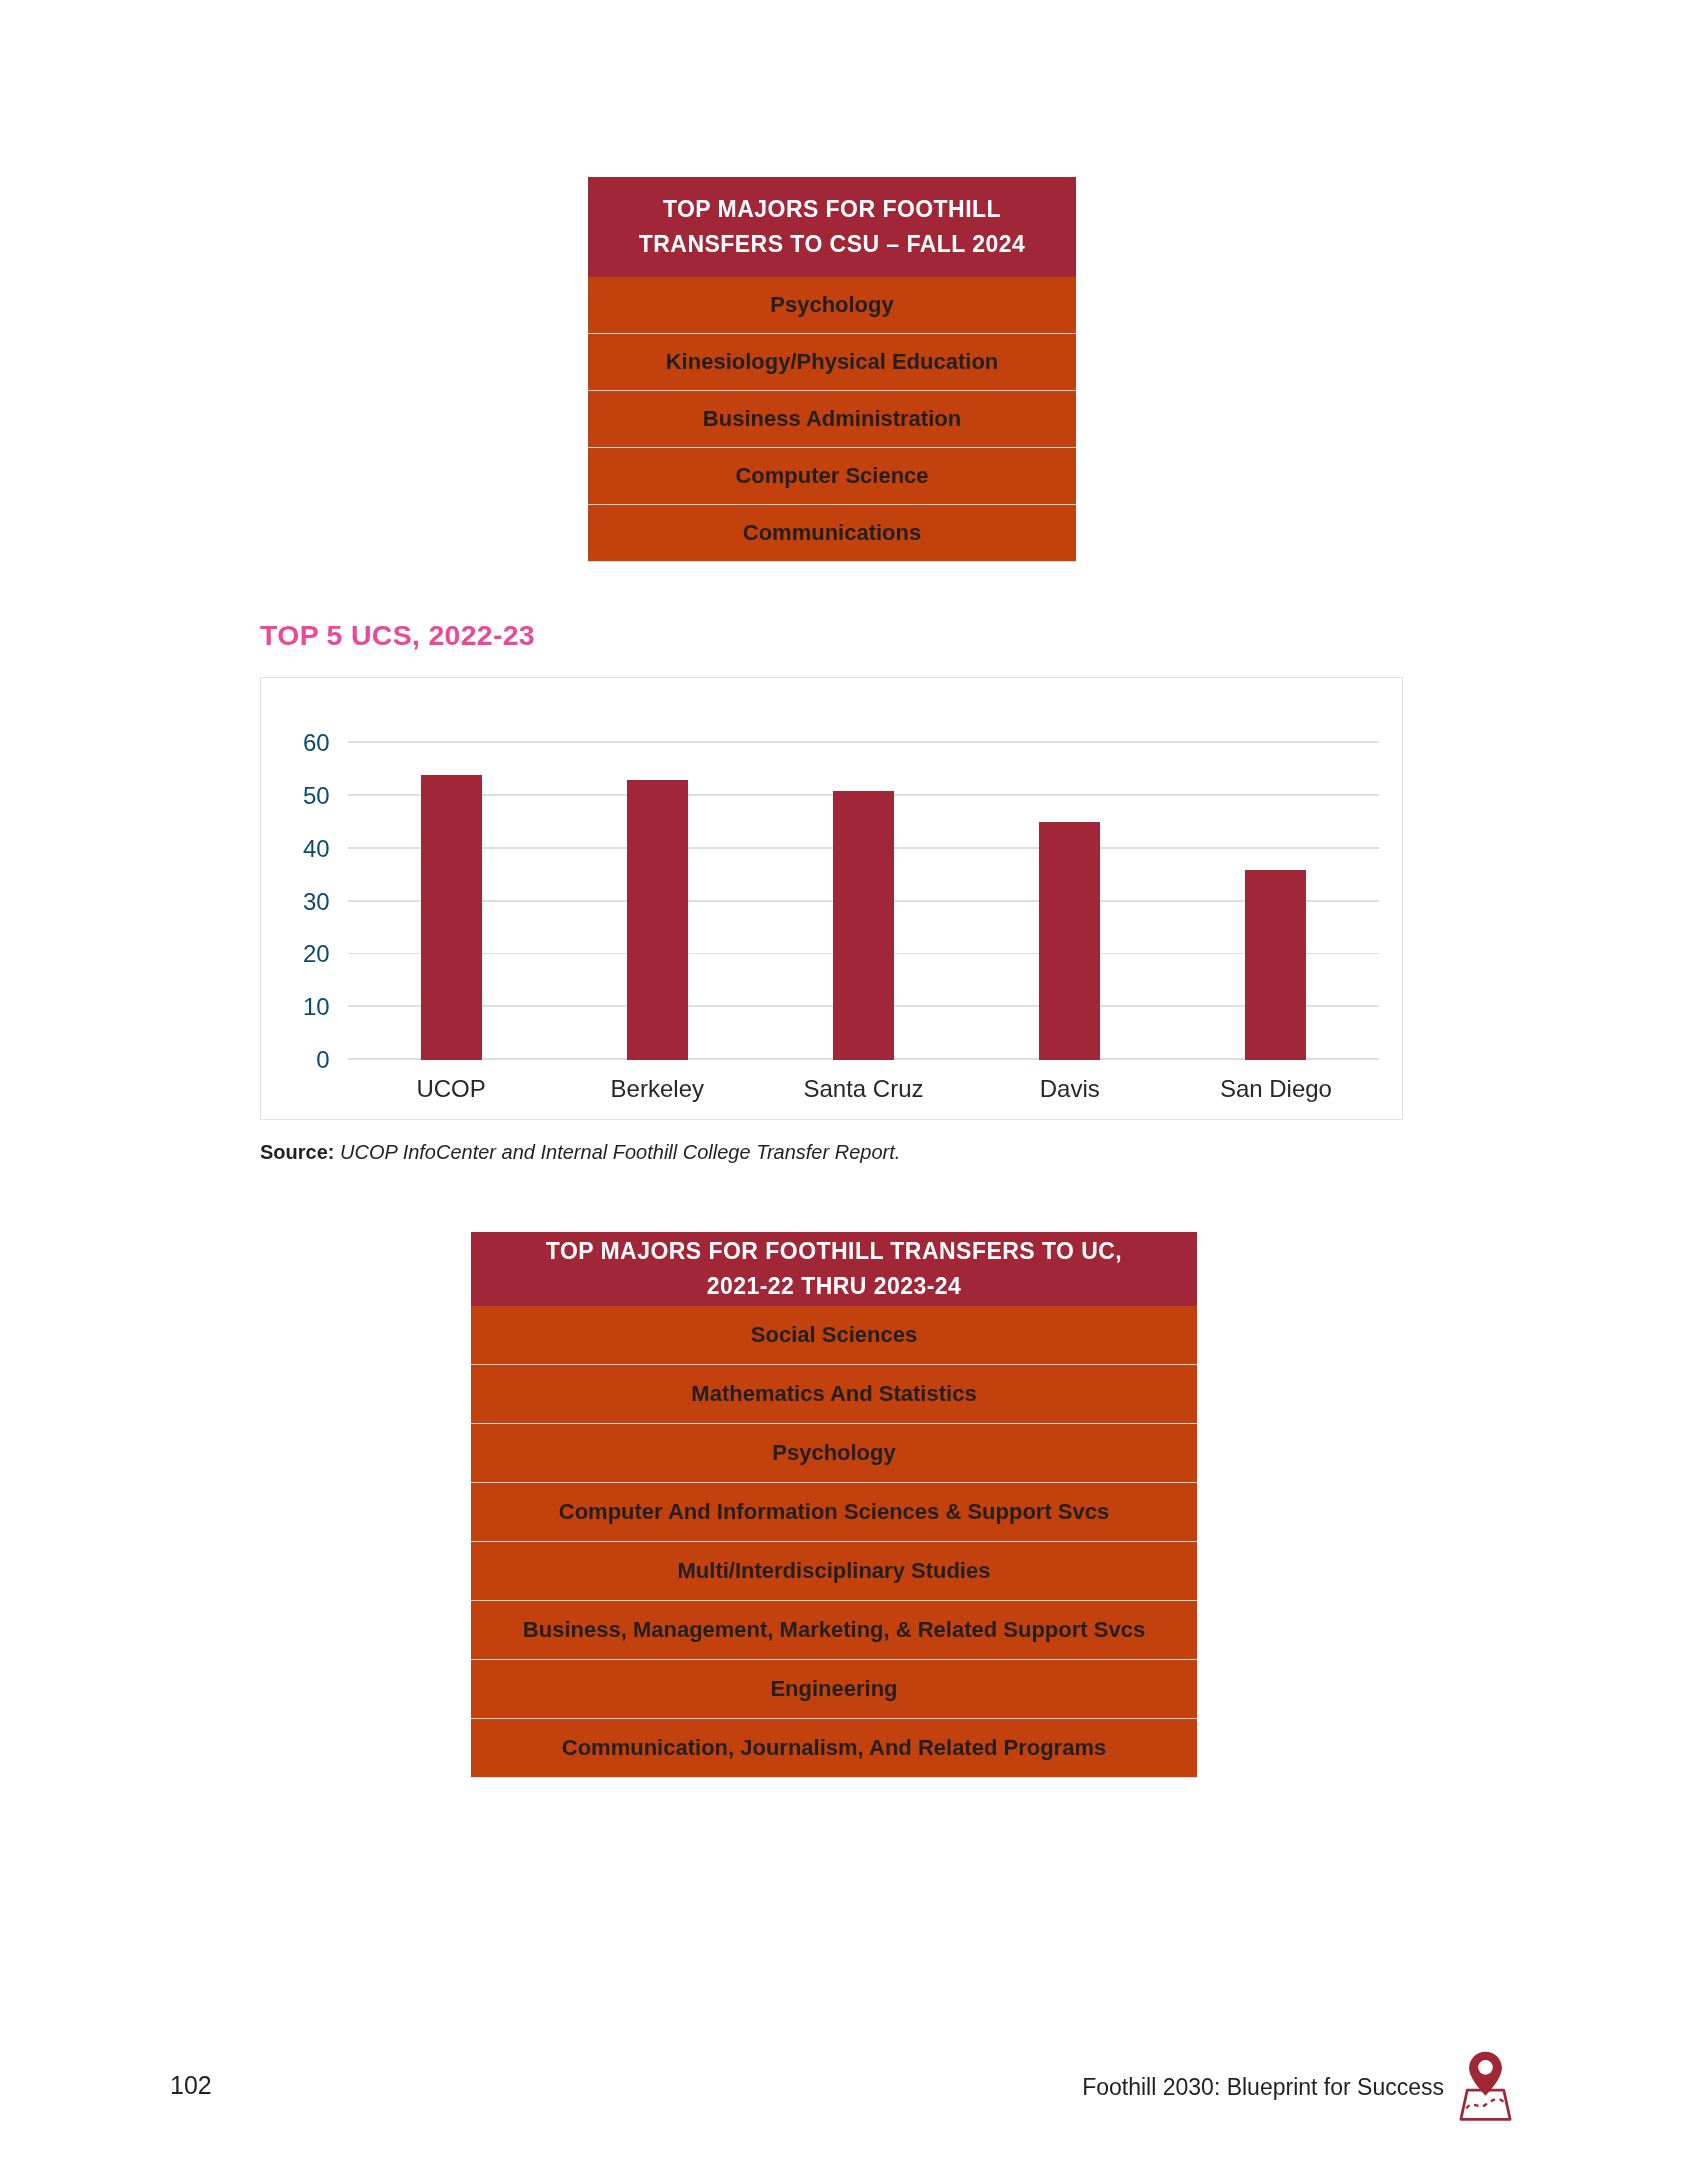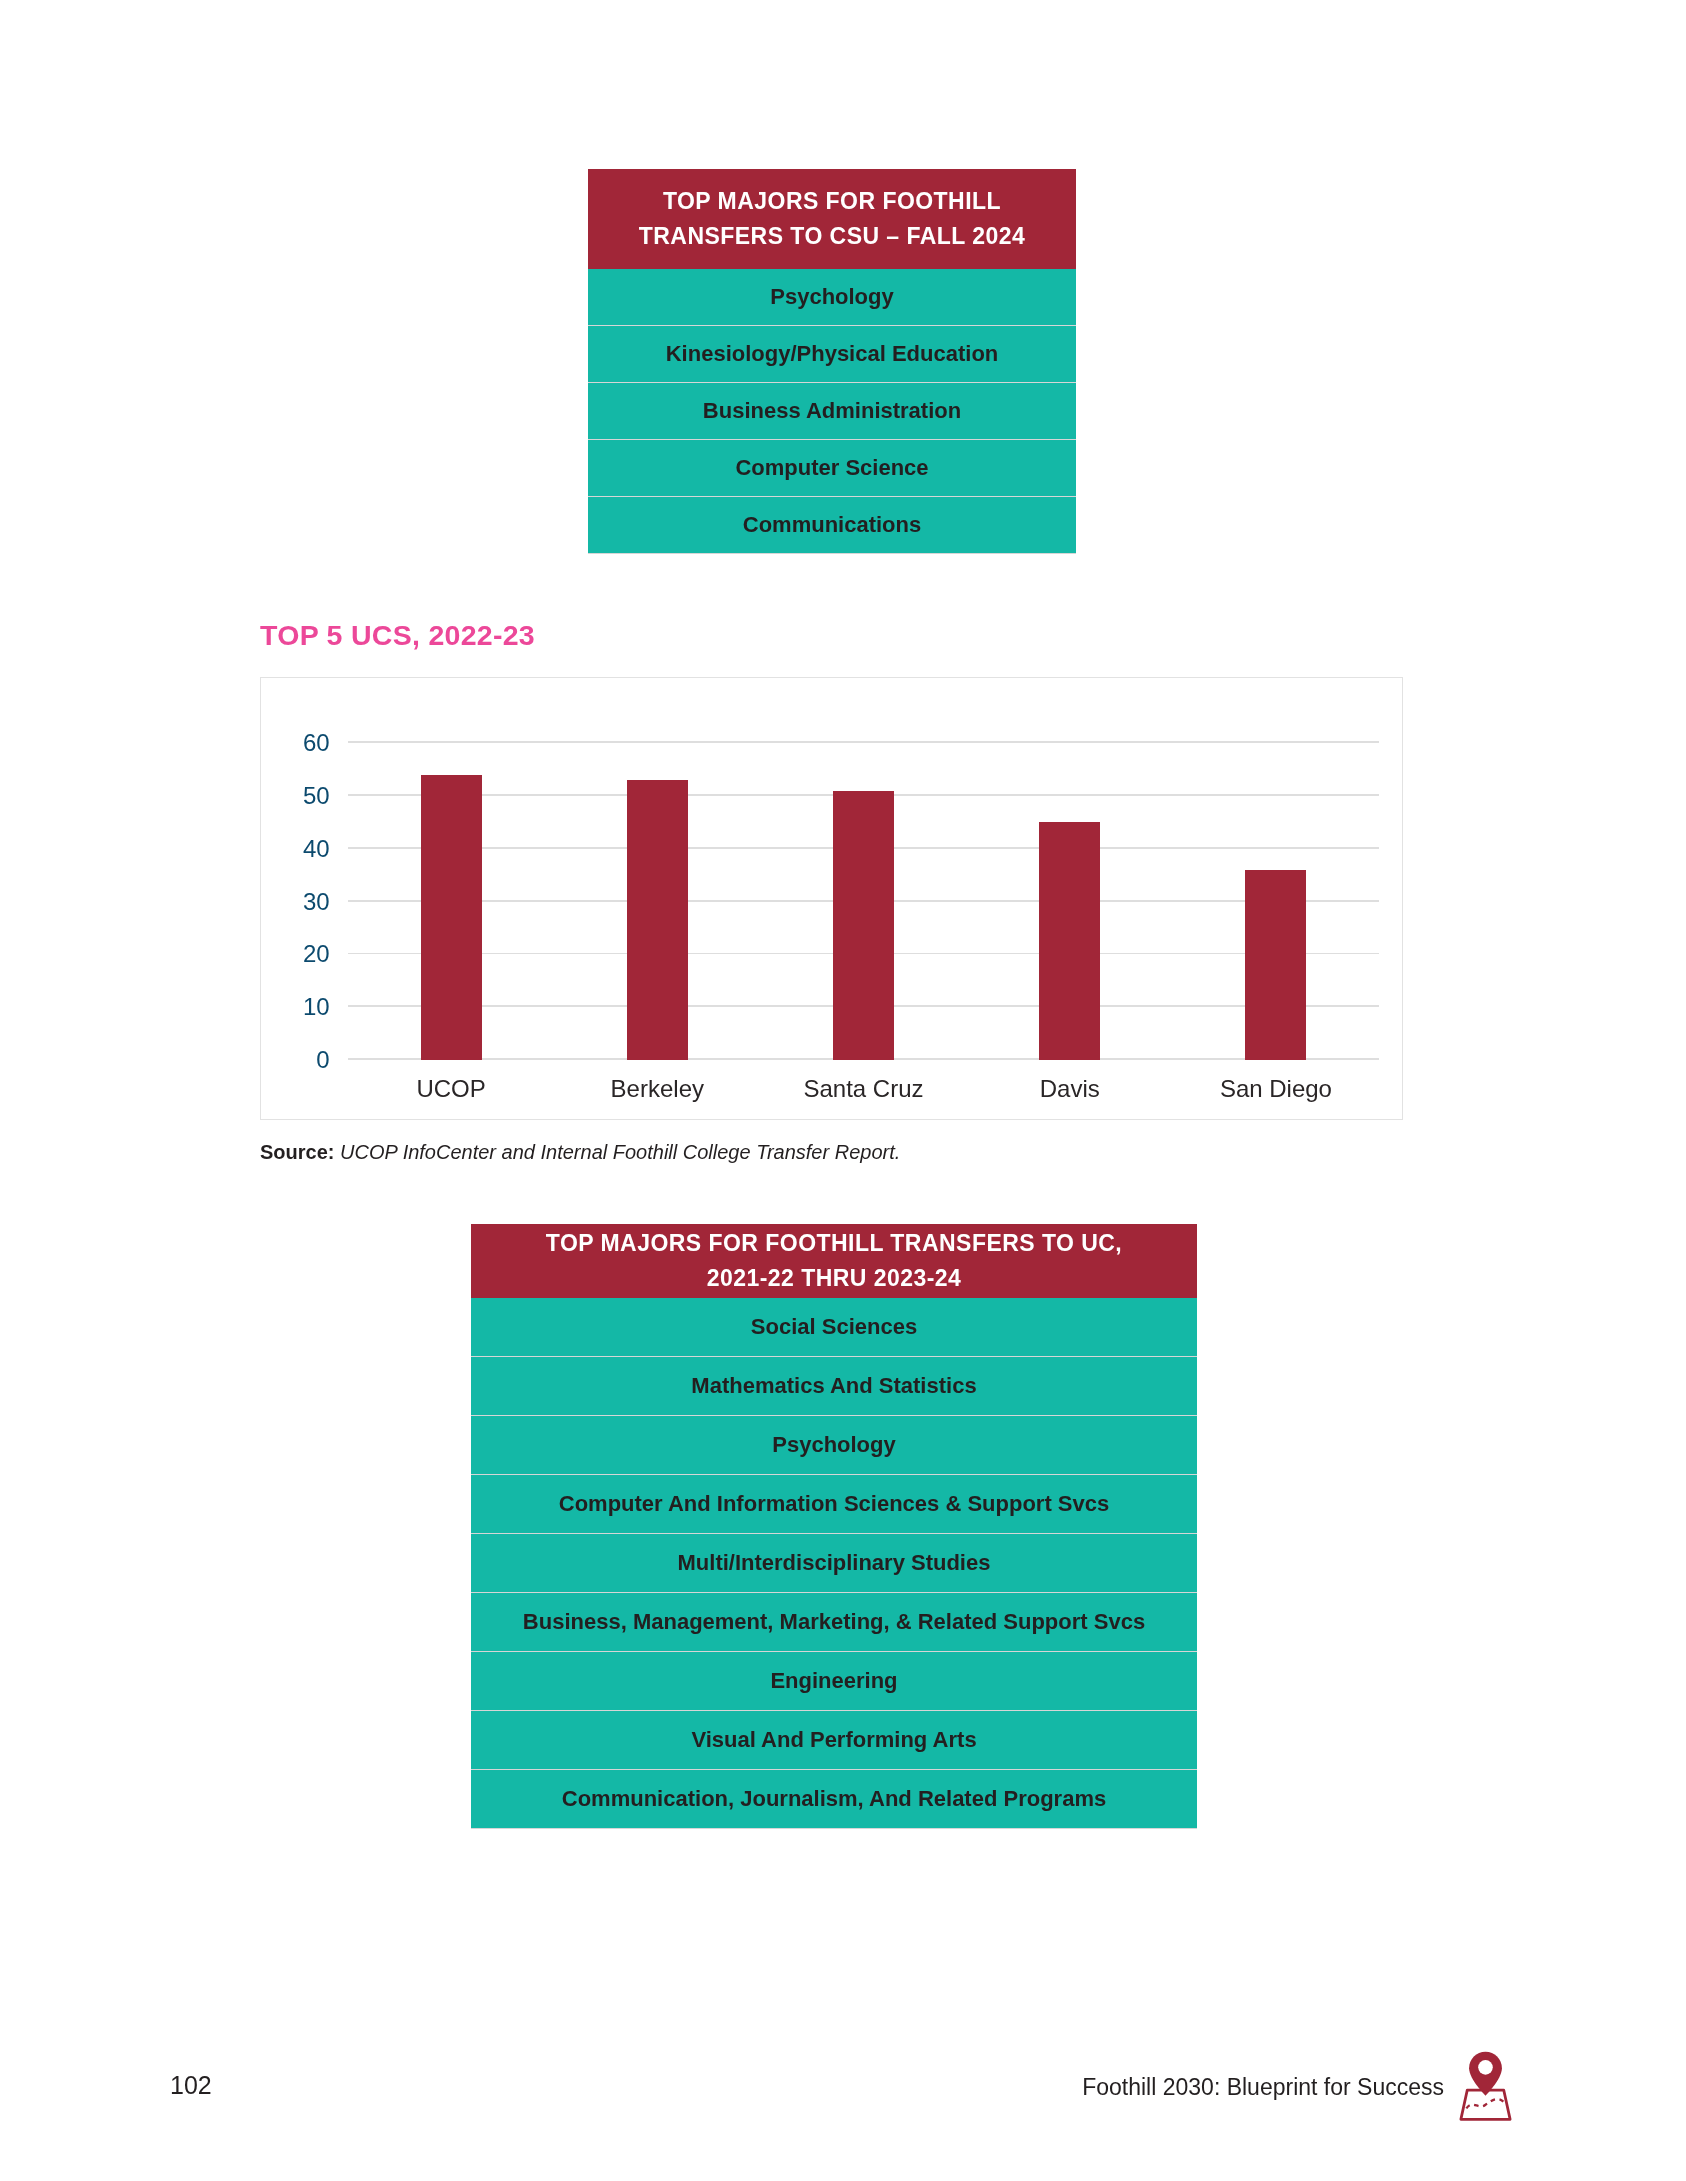--- a/index.html
+++ b/index.html
@@ -9,21 +9,21 @@
     --grid:#DEDEDE;
     --chart-border:#E2E2E2;
   }
   *{box-sizing:border-box;margin:0;padding:0;}
   html,body{background:#ffffff;}
   body{
     width:1686px;height:2182px;position:relative;overflow:hidden;
     font-family:"Liberation Sans","DejaVu Sans",sans-serif;
     color:var(--text);
   }
-  .card{position:absolute;background:#14b8a6;}
+  .card{position:absolute;background:#c2410c;margin-top:8px;}
   .card-header{
     background:var(--maroon);color:#ffffff;font-weight:bold;
     display:flex;flex-direction:column;align-items:center;justify-content:center;
     text-align:center;font-size:23px;line-height:1.52;letter-spacing:.02em;
   }
   .csu-card{left:588px;top:169px;width:488px;}
   .csu-card .card-header{height:100px;}
   .uc-card{left:471px;top:1224px;width:726px;}
   .uc-card .card-header{height:74px;}
   .list-row{
@@ -164,23 +164,20 @@
         <div class="list-row">
           <span>Multi/Interdisciplinary Studies</span>
         </div>
         <div class="list-row">
           <span>Business, Management, Marketing, &amp; Related Support Svcs</span>
         </div>
         <div class="list-row">
           <span>Engineering</span>
         </div>
         <div class="list-row">
-          <span>Visual And Performing Arts</span>
-        </div>
-        <div class="list-row">
           <span>Communication, Journalism, And Related Programs</span>
         </div>
       </div>
   </section>
 
   <span class="page-num">102</span>
 
   <span class="footer-brand"><strong>Foothill 2030:</strong><span> Blueprint for Success</span></span>
 
   <span class="map-icon">

